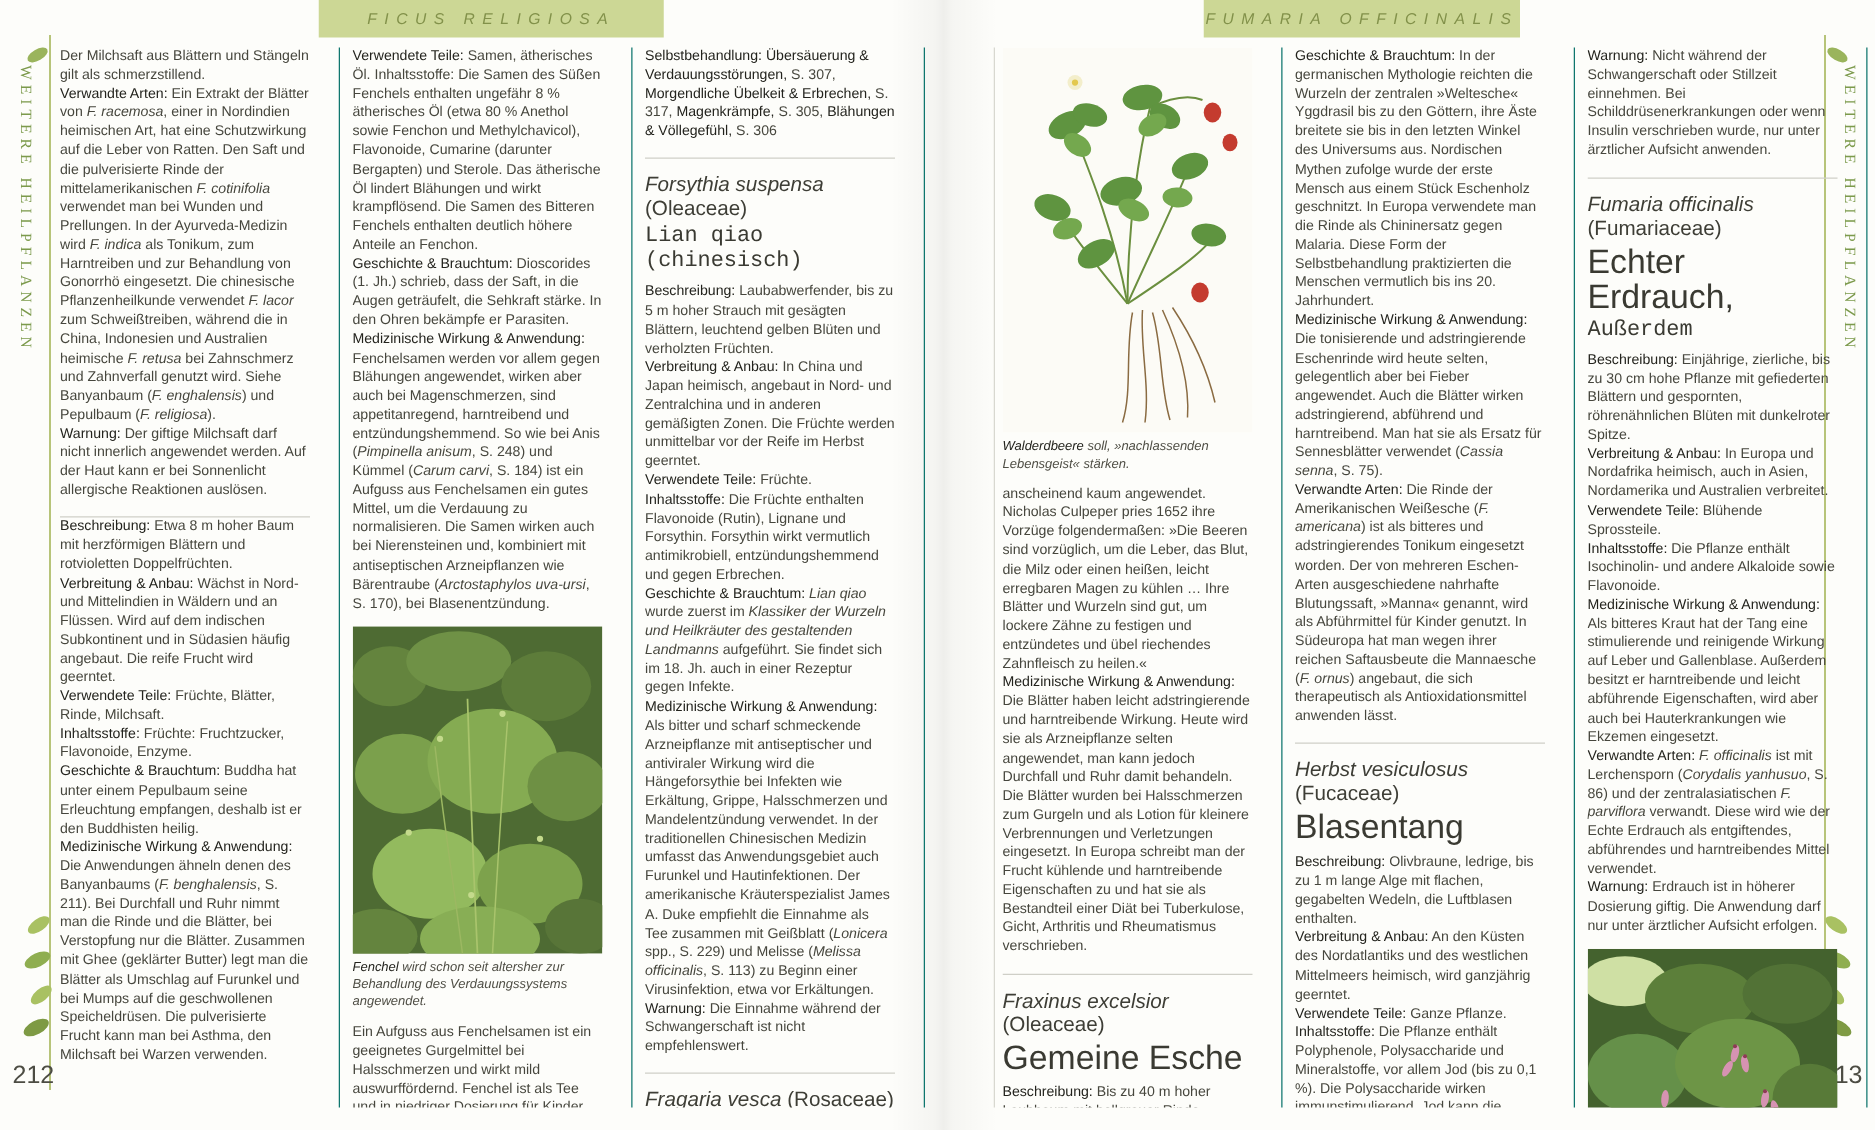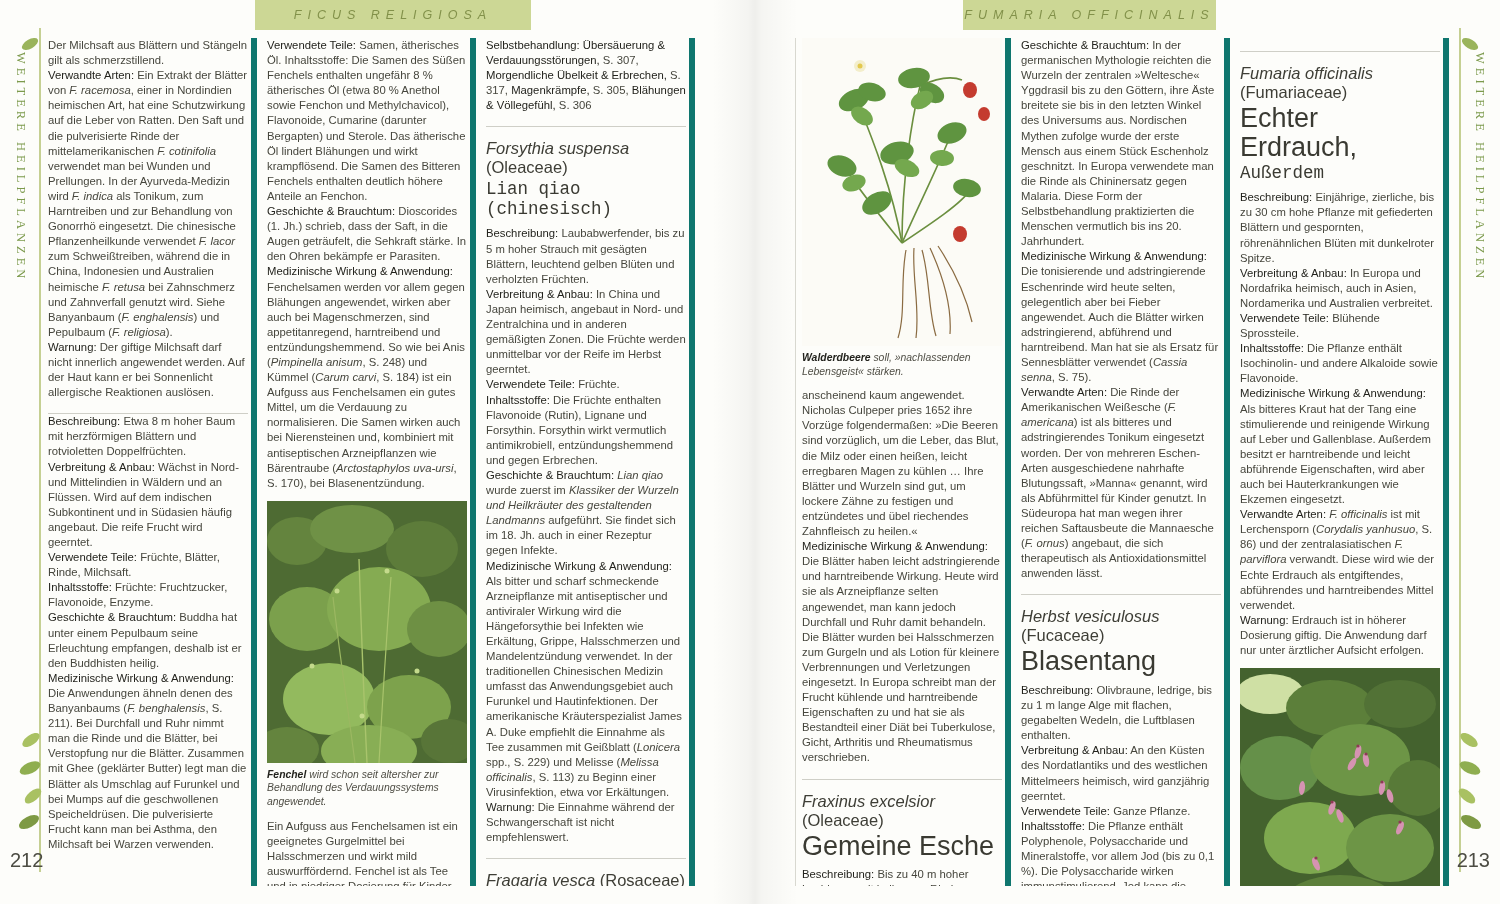--- a/index.html
+++ b/index.html
@@ -6,26 +6,26 @@
   body{width:1500px;height:904px;position:relative;background:#fdfdfa;font-family:"Liberation Sans",sans-serif;overflow:hidden;}
   .gutter{position:absolute;left:712px;top:0;width:86px;height:904px;
     background:linear-gradient(90deg,rgba(0,0,0,0) 0%,rgba(0,0,0,0.035) 42%,rgba(0,0,0,0.06) 50%,rgba(0,0,0,0.03) 58%,rgba(0,0,0,0) 100%);}
   .band{position:absolute;top:0;height:30px;background:#ccd795;color:#82914a;display:flex;align-items:center;justify-content:center;
     font-style:italic;font-size:12.5px;letter-spacing:6px;white-space:nowrap;}
   .band-left{left:255px;width:276px;}
   .band-right{left:963px;width:253px;}
   .columns{position:absolute;top:38px;display:flex;align-items:flex-start;}
   .columns-left{left:48px;}
   .columns-right{left:795px;border-left:1px solid #d8d8d0;padding-left:6px;}
-  .col{width:200px;height:848px;overflow:hidden;padding-right:3px;margin-right:10px;border-right:6px solid #0f766e;}
+  .col{width:200px;height:848px;overflow:hidden;padding-right:23px;margin-right:10px;border-right:1px solid #0f766e;}
   .para{margin:0;font-size:11.3px;line-height:15.1px;color:#46463d;}
   .r-n{font-style:normal;}
   .r-b{font-weight:normal;color:#23231d;text-align:right;}
   .r-i{font-style:italic;}
-  .r-bi{font-weight:bold;font-style:italic;color:#23231d;}
+  .r-bi{font-weight:normal;font-style:italic;color:#23231d;}
   hr{border:none;border-top:1px solid #cfcfc7;margin:13px 0 0 0;}
   .species{margin:12px 0 7px 0;}
   .latin{font-size:16.5px;color:#3e3e36;margin-bottom:2px;}
   .common{font-size:27px;color:#3a3a32;line-height:1.06;}
   .common-sm{font-size:22px;}
   .sub{font-size:17.5px;color:#3a3a32;margin-top:2px;font-family:Liberation Mono, monospace;}
   .caption{font-size:10.4px;line-height:13.6px;font-style:italic;color:#4f4e45;margin:5px 0 10px 0;}
   .photo{width:100%;margin:10px 0 0 0;overflow:hidden;}
   .photo:first-child{margin-top:0;}
   .photo svg{display:block;width:100%;height:100%;}
@@ -208,20 +208,21 @@
       <div class="species">
         <div class="latin"><span class="r-i">Herbst vesiculosus </span><span>(Fucaceae)</span></div>
         <div class="common">Blasentang</div>
       </div>
       <p class="para"><span class="r-b">Beschreibung: </span><span class="r-n">Olivbraune, ledrige, bis zu 1 m lange Alge mit flachen, gegabelten Wedeln, die Luftblasen enthalten.</span></p>
       <p class="para"><span class="r-b">Verbreitung &amp; Anbau: </span><span class="r-n">An den Küsten des Nordatlantiks und des westlichen Mittelmeers heimisch, wird ganzjährig geerntet.</span></p>
       <p class="para"><span class="r-b">Verwendete Teile: </span><span class="r-n">Ganze Pflanze.</span></p>
       <p class="para"><span class="r-b">Inhaltsstoffe: </span><span class="r-n">Die Pflanze enthält Polyphenole, Polysaccharide und Mineralstoffe, vor allem Jod (bis zu 0,1 %). Die Polysaccharide wirken immunstimulierend. Jod kann die Schilddrüsentätigkeit anregen.</span></p>
     </div>
     <div class="col">
+      <p class="para"><span class="r-b">Warnung: </span><span class="r-n">Nicht während der Schwangerschaft oder Stillzeit einnehmen. Bei Schilddrüsenerkrankungen oder wenn Insulin verschrieben wurde, nur unter ärztlicher Aufsicht anwenden.</span></p>
       <hr>
       <div class="species">
         <div class="latin"><span class="r-i">Fumaria officinalis </span><span>(Fumariaceae)</span></div>
         <div class="common">Echter Erdrauch,</div>
         <div class="sub">Außerdem</div>
       </div>
       <p class="para"><span class="r-b">Beschreibung: </span><span class="r-n">Einjährige, zierliche, bis zu 30 cm hohe Pflanze mit gefiederten Blättern und gespornten, röhrenähnlichen Blüten mit dunkelroter Spitze.</span></p>
       <p class="para"><span class="r-b">Verbreitung &amp; Anbau: </span><span class="r-n">In Europa und Nordafrika heimisch, auch in Asien, Nordamerika und Australien verbreitet.</span></p>
       <p class="para"><span class="r-b">Verwendete Teile: </span><span class="r-n">Blühende Sprossteile.</span></p>
       <p class="para"><span class="r-b">Inhaltsstoffe: </span><span class="r-n">Die Pflanze enthält Isochinolin- und andere Alkaloide sowie Flavonoide.</span></p>

